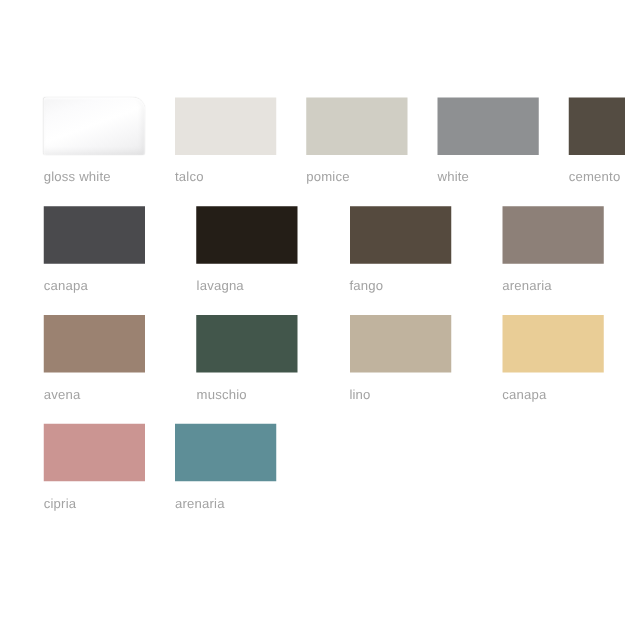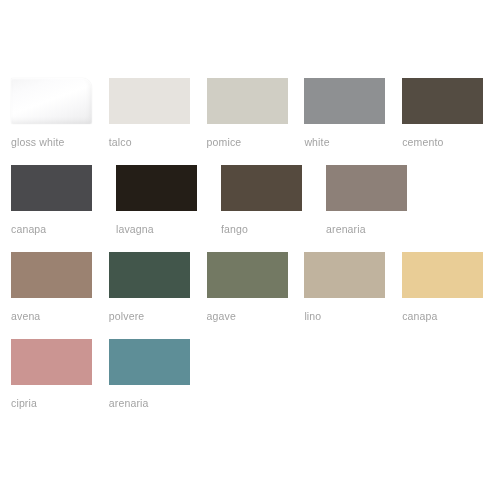--- a/index.html
+++ b/index.html
@@ -25,20 +25,21 @@
   }
 
   .swatch-row {
     display: flex;
     height: 87px;
   }
 
   .swatch-cell {
     width: 105px;
     box-sizing: border-box;
+    margin-left: 24px;
   }
   .swatch-cell.empty {
     visibility: hidden;
   }
 
   .swatch-chip {
     width: 81px;
     height: 46px;
     box-sizing: border-box;
     display: block;
@@ -107,25 +108,21 @@
         <div class="swatch-label">arenaria</div>
       </div>
     </div>
     <div class="swatch-row">
       <div class="swatch-cell">
         <div class="swatch-chip" title="avena" style="background-color: rgb(155, 130, 113);"></div>
         <div class="swatch-label">avena</div>
       </div>
       <div class="swatch-cell">
         <div class="swatch-chip" title="muschio" style="background-color: rgb(66, 86, 75);"></div>
-        <div class="swatch-label">polvere</div>
-      </div>
-      <div class="swatch-cell">
-        <div class="swatch-chip" title="agave" style="background-color: rgb(115, 121, 99);"></div>
-        <div class="swatch-label">agave</div>
+        <div class="swatch-label">muschio</div>
       </div>
       <div class="swatch-cell">
         <div class="swatch-chip" title="lino" style="background-color: rgb(192, 179, 158);"></div>
         <div class="swatch-label">lino</div>
       </div>
       <div class="swatch-cell">
         <div class="swatch-chip" title="canapa" style="background-color: rgb(233, 205, 150);"></div>
         <div class="swatch-label">canapa</div>
       </div>
     </div>

